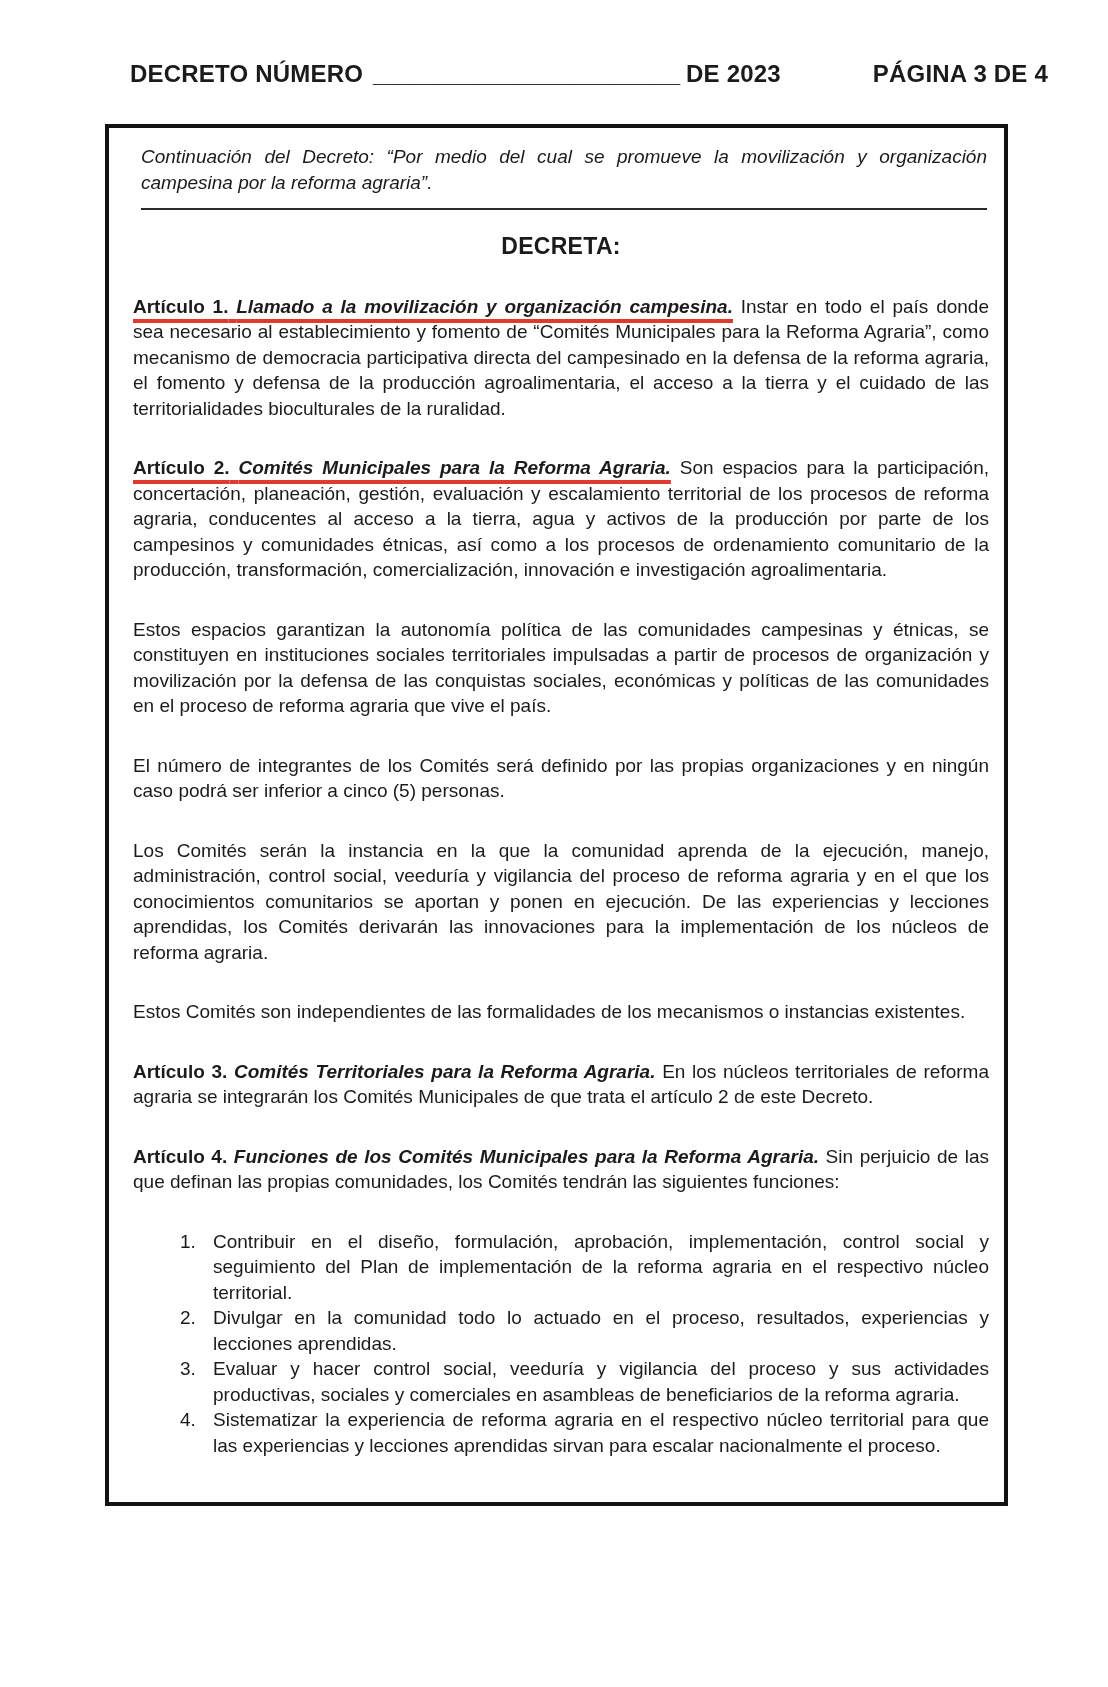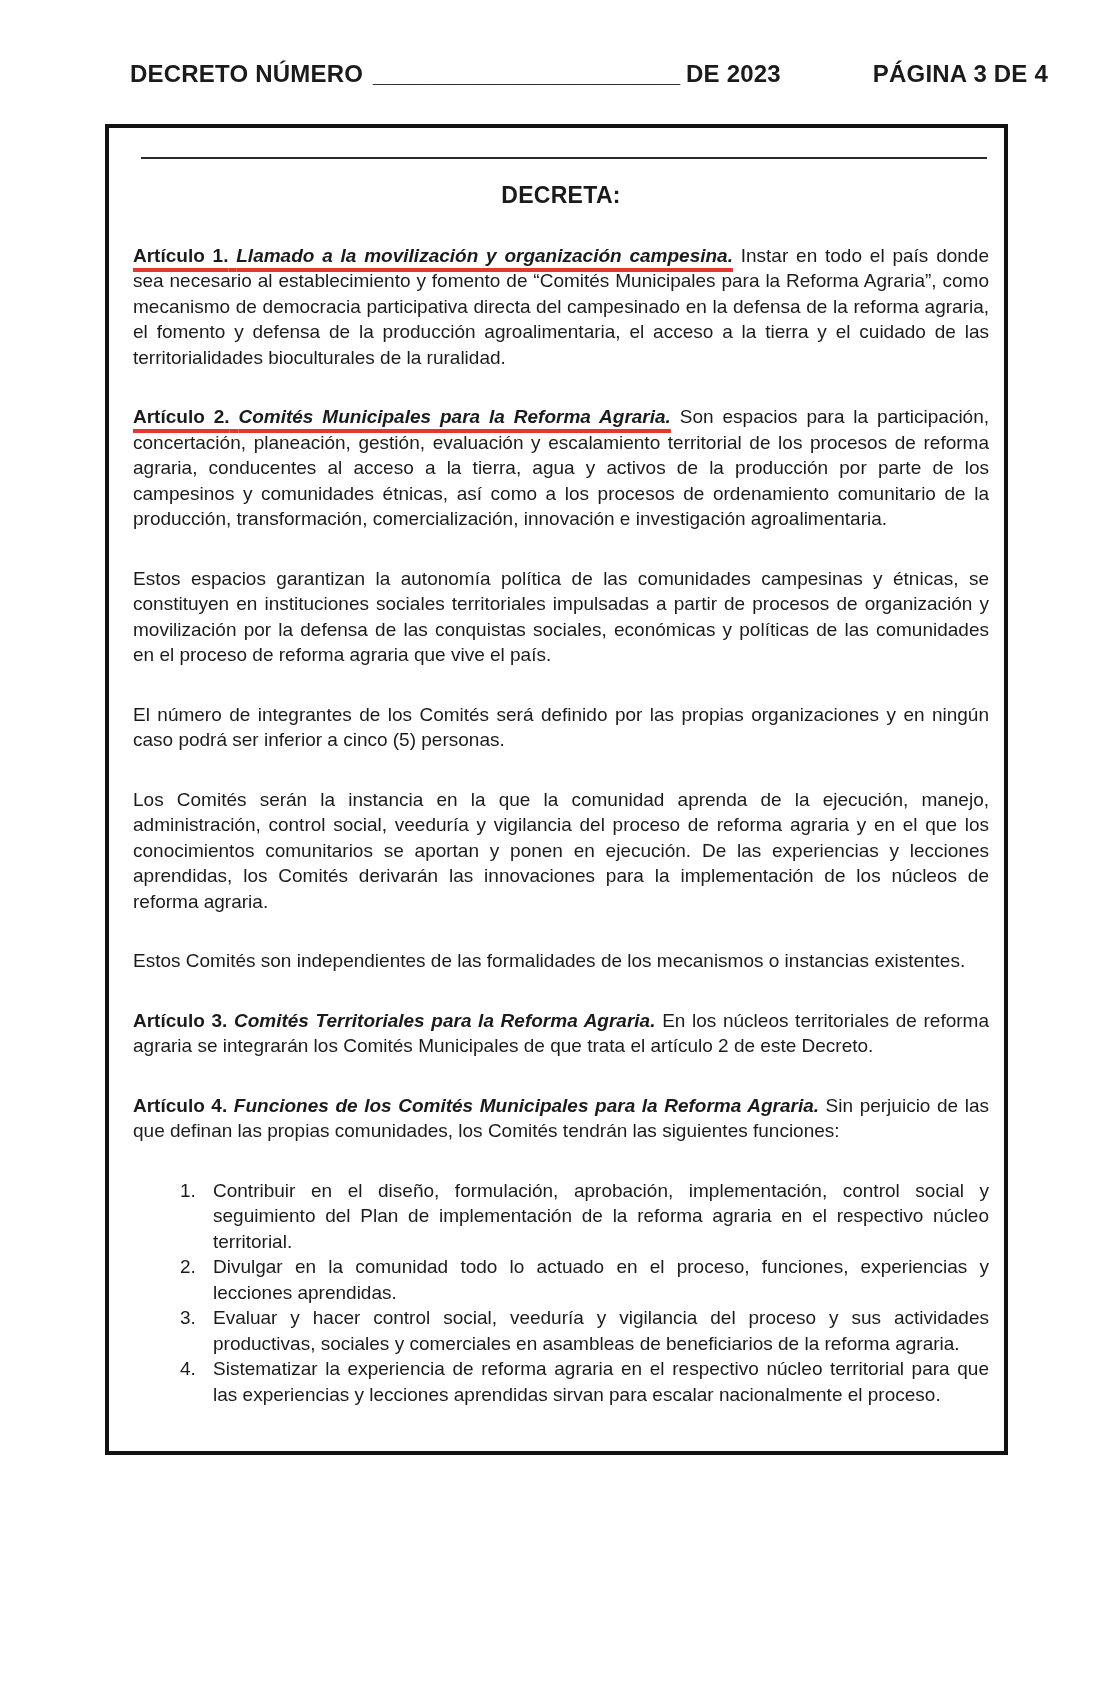--- a/index.html
+++ b/index.html
@@ -85,20 +85,21 @@
   <span class="decree-number-line">
     <span>DECRETO NÚMERO</span>
     <span class="decree-blank">_______________________</span>
     <span>DE 2023</span>
   </span>
   <span class="page-indicator">PÁGINA 3 DE 4</span>
 </header>
 
 <main class="decree-box">
 
+  <p class="para continuation-note">Continuación del Decreto: “Por medio del cual se promueve la movilización y organización campesina por la reforma agraria”.</p>
 
   <div class="divider-rule"></div>
 
   <div class="decreta-heading">DECRETA:</div>
 
   <p class="para">
     <span class="red-underline" style="text-decoration-color: rgb(224, 57, 46);"><span class="article-label">Artículo 1.</span> <span class="article-title">Llamado a la movilización y organización campesina.</span></span>
     <span>Instar en todo el país donde sea necesario al establecimiento y fomento de “Comités Municipales para la Reforma Agraria”, como mecanismo de democracia participativa directa del campesinado en la defensa de la reforma agraria, el fomento y defensa de la producción agroalimentaria, el acceso a la tierra y el cuidado de las territorialidades bioculturales de la ruralidad.</span>
   </p>
 
@@ -125,21 +126,21 @@
     <span>Sin perjuicio de las que definan las propias comunidades, los Comités tendrán las siguientes funciones:</span>
   </p>
 
   <div class="functions-list">
     <div class="list-item">
       <span class="list-item-number">1.</span>
       <span class="list-item-text">Contribuir en el diseño, formulación, aprobación, implementación, control social y seguimiento del Plan de implementación de la reforma agraria en el respectivo núcleo territorial.</span>
     </div>
     <div class="list-item">
       <span class="list-item-number">2.</span>
-      <span class="list-item-text">Divulgar en la comunidad todo lo actuado en el proceso, funciones, experiencias y lecciones aprendidas.</span>
+      <span class="list-item-text">Divulgar en la comunidad todo lo actuado en el proceso, resultados, experiencias y lecciones aprendidas.</span>
     </div>
     <div class="list-item">
       <span class="list-item-number">3.</span>
       <span class="list-item-text">Evaluar y hacer control social, veeduría y vigilancia del proceso y sus actividades productivas, sociales y comerciales en asambleas de beneficiarios de la reforma agraria.</span>
     </div>
     <div class="list-item">
       <span class="list-item-number">4.</span>
       <span class="list-item-text">Sistematizar la experiencia de reforma agraria en el respectivo núcleo territorial para que las experiencias y lecciones aprendidas sirvan para escalar nacionalmente el proceso.</span>
     </div>
   </div>

